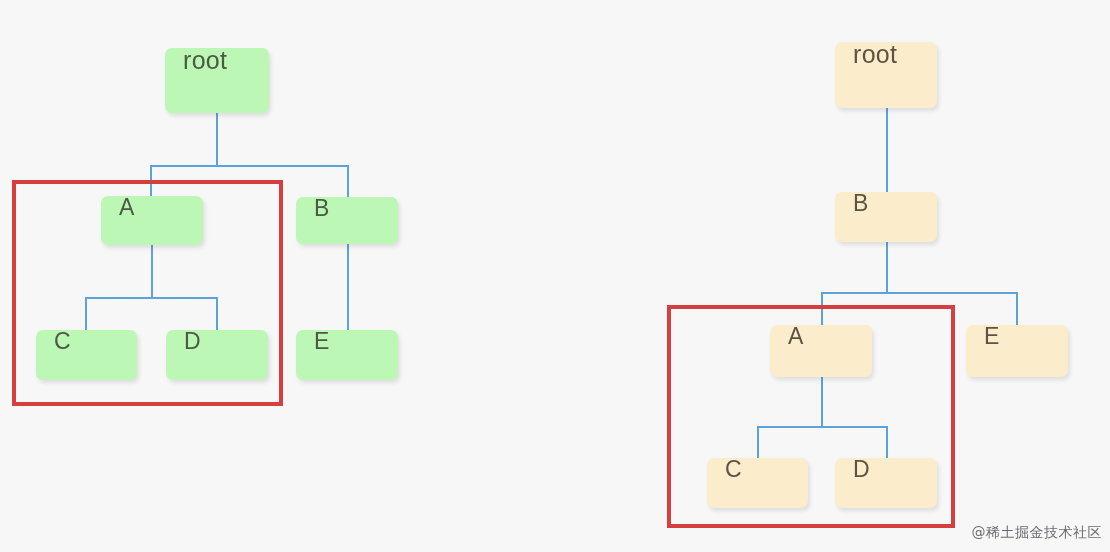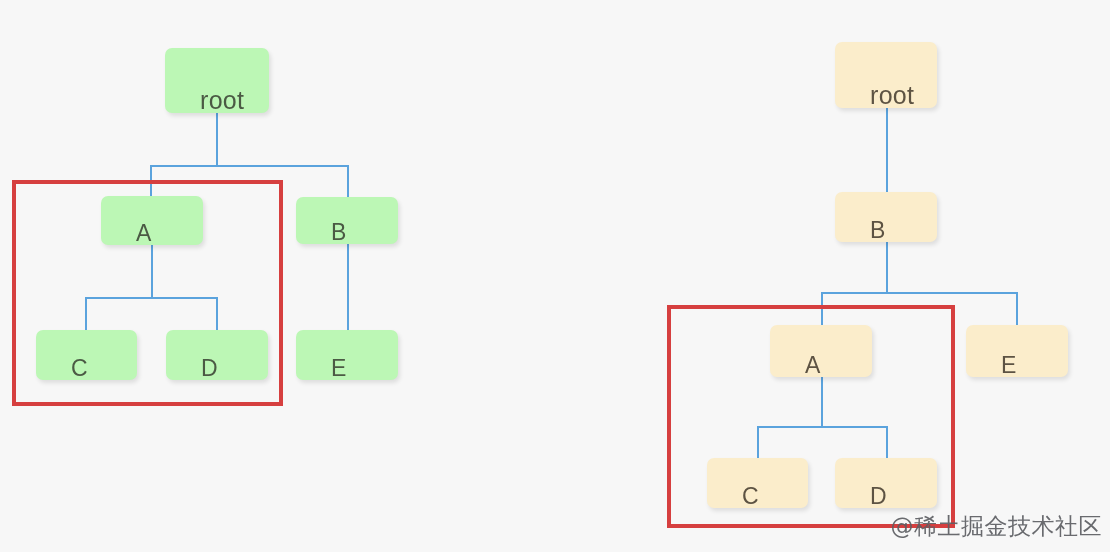--- a/index.html
+++ b/index.html
@@ -27,22 +27,22 @@
     left: 0;
     width: 1110px;
     height: 552px;
   }
   
   .node {
     position: absolute;
     box-sizing: border-box;
     border-radius: 7px;
     display: flex;
-    align-items: flex-end;
-    padding-left: 35px;
+    align-items: flex-start;
+    padding-left: 18px;
     font-size: 23px;
     line-height: 1;
     color: #4a4a42;
     letter-spacing: 0.3px;
     box-shadow: 2px 3px 4px rgba(0,0,0,0.10);
     z-index: 4;
   }
   .node.green {
     background: #bcf7b5;
     color: #4b5a44;
@@ -71,21 +71,21 @@
     border: 4px solid #d63f3f;
     background: transparent;
     z-index: 3;
   }
 
   
   .watermark {
     position: absolute;
     right: 8px;
     bottom: 10px;
-    font-size: 23px;
+    font-size: 14px;
     color: #5d5f63;
     opacity: 0.92;
     letter-spacing: 0.5px;
     white-space: nowrap;
     z-index: 10;
     font-family: "DejaVu Sans", sans-serif;
   }
 </style>
 </head>
 <body>

